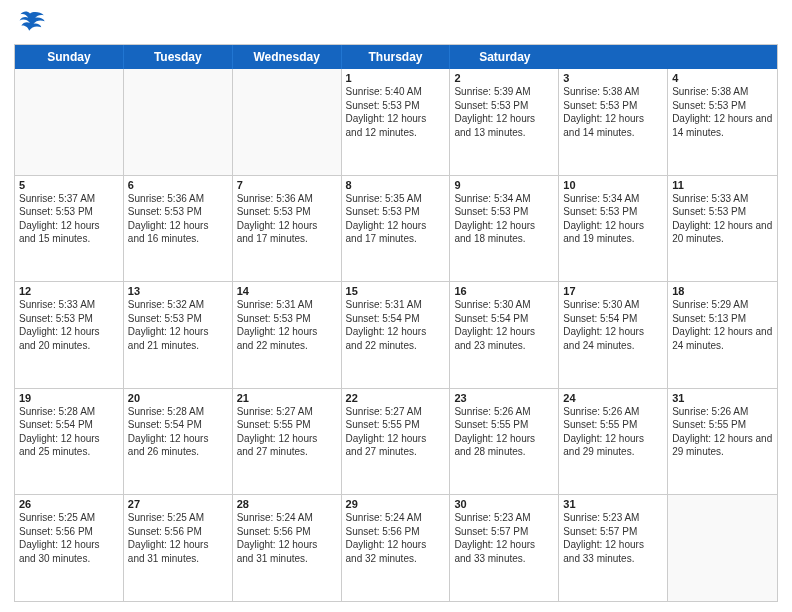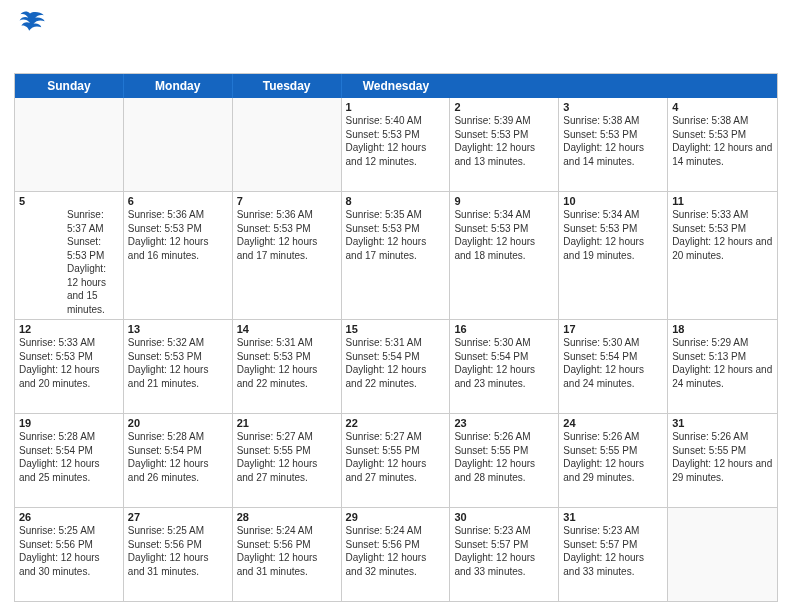--- a/index.html
+++ b/index.html
@@ -10,21 +10,20 @@
       height: 612px;
       overflow: hidden;
     }
     .page {
       width: 792px;
       height: 612px;
       background: #fff;
       display: flex;
       flex-direction: column;
       padding: 10px 14px 10px 14px;
-      gap: 29px;
     }
     .header {
       display: flex;
       justify-content: space-between;
       align-items: flex-start;
       margin-bottom: 8px;
     }
     .title-block {
       text-align: right;
     }
@@ -125,23 +124,24 @@
     </div>
     <div class="title-block">
       <div class="month-title"></div>
       <div class="location"></div>
     </div>
   </div>
 
   <div class="calendar">
     <div class="cal-header">
     <div class="cal-header-cell">Sunday</div>
-        <div class="cal-header-cell">Monday</div>
         <div class="cal-header-cell">Tuesday</div>
         <div class="cal-header-cell">Wednesday</div>
+        <div class="cal-header-cell">Thursday</div>
+        <div class="cal-header-cell">Saturday</div>
       </div>
     <div class="cal-body">
     <div class="cal-row">
           <div class="cal-cell empty"></div>
           <div class="cal-cell empty"></div>
           <div class="cal-cell empty"></div>
           <div class="cal-cell">
             <div class="day-num">1</div>
             <div class="cell-text" style="white-space: pre-line;">Sunrise: 5:40 AM
 Sunset: 5:53 PM
@@ -162,21 +162,21 @@
           <div class="cal-cell">
             <div class="day-num">4</div>
             <div class="cell-text" style="white-space: pre-line;">Sunrise: 5:38 AM
 Sunset: 5:53 PM
 Daylight: 12 hours and 14 minutes.</div>
           </div>
         </div>
         <div class="cal-row">
           <div class="cal-cell">
             <div class="day-num">5</div>
-            <div class="cell-text" style="white-space: pre-line; margin-left: 48px;">Sunrise: 5:37 AM
+            <div class="cell-text" style="white-space: pre-line;">Sunrise: 5:37 AM
 Sunset: 5:53 PM
 Daylight: 12 hours and 15 minutes.</div>
           </div>
           <div class="cal-cell">
             <div class="day-num">6</div>
             <div class="cell-text" style="white-space: pre-line;">Sunrise: 5:36 AM
 Sunset: 5:53 PM
 Daylight: 12 hours and 16 minutes.</div>
           </div>
           <div class="cal-cell">

